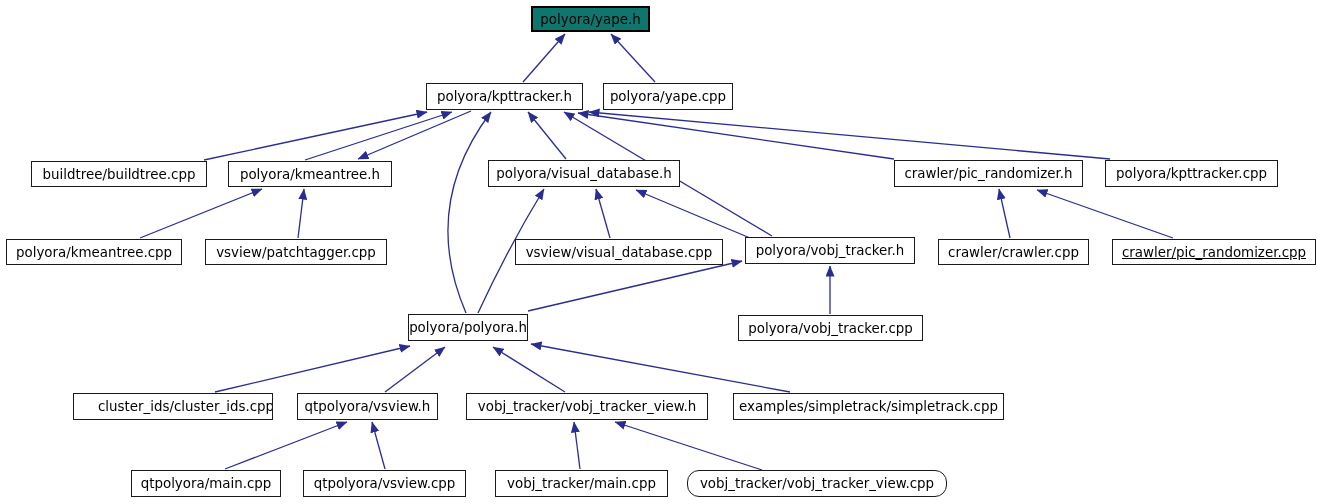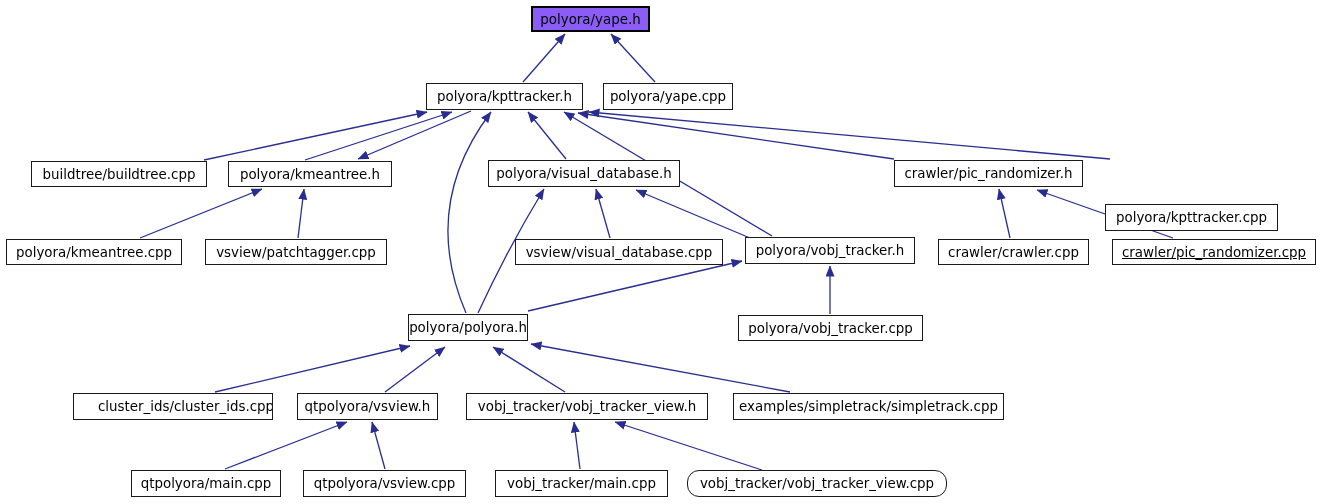--- a/index.html
+++ b/index.html
@@ -22,21 +22,21 @@
     display:flex;align-items:center;justify-content:center;
     background:#ffffff;
     border:1px solid #1a1a1a;
     color:#000000;
     font-size:13.4px;
     white-space:nowrap;
     overflow:hidden;
     cursor:pointer;
   }
   .node.selected{
-    background:#8b5cf6;
+    background:#0f766e;
     border:2px solid #000000;
     cursor:default;
   }
 </style>
 </head>
 <body>
 
 <div class="graph-wrap">
   <svg class="edge-layer" width="1320" height="504" viewBox="0 0 1320 504" xmlns="http://www.w3.org/2000/svg">
     <defs>
@@ -75,21 +75,21 @@
       </g>
   </svg>
   <div class="node-layer">
       <div class="node selected" style="left: 531px; top: 6px; width: 119px; height: 26px;">polyora/yape.h</div>
       <div class="node" style="left: 426px; top: 83px; width: 157px; height: 27px;">polyora/kpttracker.h</div>
       <div class="node" style="left: 603px; top: 83px; width: 130px; height: 27px;">polyora/yape.cpp</div>
       <div class="node" style="left: 31px; top: 161px; width: 176px; height: 26px;">buildtree/buildtree.cpp</div>
       <div class="node" style="left: 228px; top: 161px; width: 164px; height: 26px;">polyora/kmeantree.h</div>
       <div class="node" style="left: 488px; top: 160px; width: 192px; height: 27px;">polyora/visual_database.h</div>
       <div class="node" style="left: 894px; top: 160px; width: 189px; height: 27px;">crawler/pic_randomizer.h</div>
-      <div class="node" style="left: 1105px; top: 160px; width: 173px; height: 27px; margin-top: 44px;">polyora/kpttracker.cpp</div>
+      <div class="node" style="left: 1105px; top: 160px; width: 173px; height: 27px;">polyora/kpttracker.cpp</div>
       <div class="node" style="left: 6px; top: 239px; width: 176px; height: 26px;">polyora/kmeantree.cpp</div>
       <div class="node" style="left: 205px; top: 239px; width: 182px; height: 26px;">vsview/patchtagger.cpp</div>
       <div class="node" style="left: 515px; top: 239px; width: 208px; height: 26px;">vsview/visual_database.cpp</div>
       <div class="node" style="left: 745px; top: 237px; width: 170px; height: 27px;">polyora/vobj_tracker.h</div>
       <div class="node" style="left: 938px; top: 239px; width: 151px; height: 26px;">crawler/crawler.cpp</div>
       <div class="node" style="left: 1112px; top: 239px; width: 204px; height: 26px; text-decoration: underline;">crawler/pic_randomizer.cpp</div>
       <div class="node" style="left: 408px; top: 314px; width: 120px; height: 27px;">polyora/polyora.h</div>
       <div class="node" style="left: 738px; top: 315px; width: 185px; height: 26px;">polyora/vobj_tracker.cpp</div>
       <div class="node" style="left: 73px; top: 393px; width: 200px; height: 27px; padding-left: 26px;">cluster_ids/cluster_ids.cpp</div>
       <div class="node" style="left: 297px; top: 393px; width: 141px; height: 27px;">qtpolyora/vsview.h</div>

